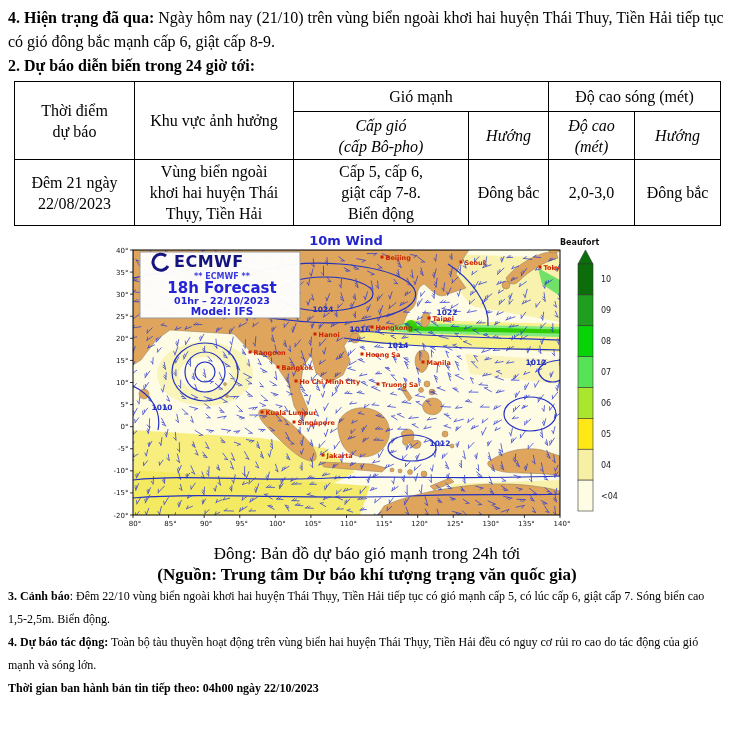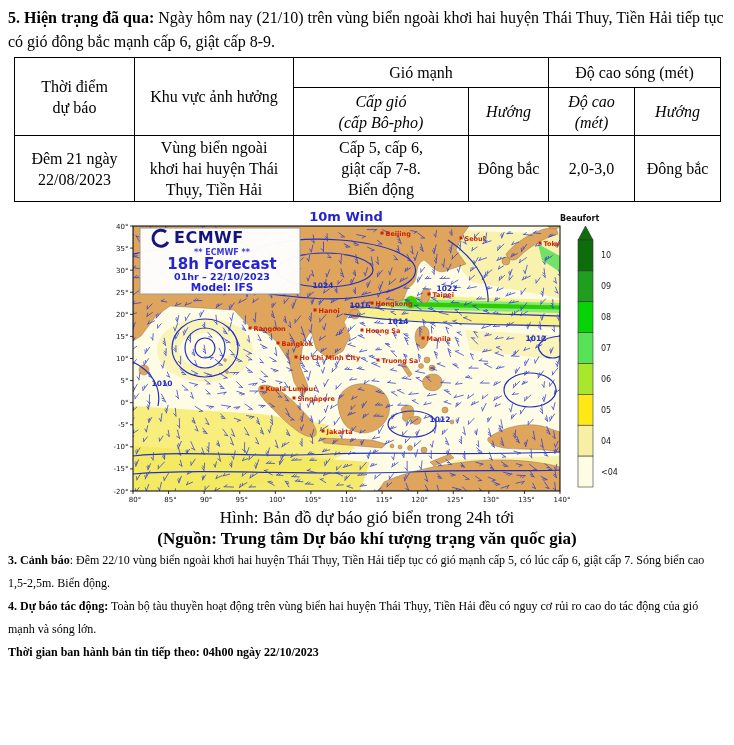--- a/index.html
+++ b/index.html
@@ -37,22 +37,23 @@
   .bx-s{font:bold 8px "DejaVu Sans",sans-serif;fill:#3a3ae0;text-anchor:middle;}
   .bx-m{font:bold 15px "DejaVu Sans",sans-serif;fill:#2424d6;text-anchor:middle;}
   .bx-d{font:bold 9.5px "DejaVu Sans",sans-serif;fill:#2424d6;text-anchor:middle;}
   .bx-mod{font:bold 10.5px "DejaVu Sans",sans-serif;fill:#2424d6;text-anchor:middle;}
 </style>
 </head>
 <body>
 
 <div class="page">
 
-  <p class="para"><b>5. Hiện trạng đã qua:</b><span> Ngày hôm nay (21/10) trên vùng biển ngoài khơi hai huyện Thái Thuy, Tiền Hải tiếp tục có gió đông bắc mạnh cấp 6, giật cấp 8-9.</span></p>
-
+  <p class="para"><b>4. Hiện trạng đã qua:</b><span> Ngày hôm nay (21/10) trên vùng biển ngoài khơi hai huyện Thái Thuy, Tiền Hải tiếp tục có gió đông bắc mạnh cấp 6, giật cấp 8-9.</span></p>
+
+  <p class="para bold">2. Dự báo diễn biến trong 24 giờ tới:</p>
 
 
   <table class="fx">
     <colgroup>
       <col style="width:120px">
         <col style="width:159px">
         <col style="width:175px">
       <col style="width:80px">
         <col style="width:86px">
         <col style="width:86px">
@@ -82,21 +83,21 @@
       <td class="pre">Cấp 5, cấp 6,
 giật cấp 7-8.
 Biển động</td>
       <td>Đông bắc</td>
       <td>2,0-3,0</td>
       <td>Đông bắc</td>
     </tr>
   </tbody>
     </table>
 
-  <figure class="map-fig" style="margin:2px auto 0 auto;">
+  <figure class="map-fig" style="margin:2px auto 12px auto;">
     <svg id="wind-map" width="515" height="293" viewBox="0 0 515 293" xmlns="http://www.w3.org/2000/svg">
       <defs>
         <clipPath id="frame-clip">
             <rect x="23" y="16" width="427" height="265"></rect>
           </clipPath>
       </defs>
 
       <text class="map-title" x="236" y="11">10m Wind</text>
 
       <rect x="23" y="16" width="427" height="265" fill="#fffce6" stroke="none"></rect>
@@ -298,21 +299,21 @@
           <rect x="468" y="184.375" width="15" height="30.875" fill="#ffe816" stroke="#333" stroke-width="0.6"></rect>
           <text x="491" y="202.8125" class="leg-label">05</text>
           <rect x="468" y="215.25" width="15" height="30.875" fill="#f6efa4" stroke="#333" stroke-width="0.6"></rect>
           <text x="491" y="233.6875" class="leg-label">04</text>
           <rect x="468" y="246.125" width="15" height="30.875" fill="#fffce4" stroke="#333" stroke-width="0.6"></rect>
           <text x="491" y="264.5625" class="leg-label">&lt;04</text>
         </g>
     </svg>
   </figure>
 
-  <p class="cap">Hình: Bản đồ dự báo gió biển trong 24h tới</p>
+  <p class="cap">Đông: Bản đồ dự báo gió mạnh trong 24h tới</p>
   <p class="cap cap-src">(Nguồn: Trung tâm Dự báo khí tượng trạng văn quốc gia)</p>
 
   <p class="para2"><b>3. Cảnh báo</b><span>: Đêm 22/10 vùng biển ngoài khơi hai huyện Thái Thụy, Tiền Hải tiếp tục có gió mạnh cấp 5, có lúc cấp 6, giật cấp 7. Sóng biển cao 1,5-2,5m. Biển động.</span></p>
 
 
   <p class="para2"><b>4. Dự báo tác động:</b><span> Toàn bộ tàu thuyền hoạt động trên vùng biển hai huyện Thái Thụy, Tiền Hải đều có nguy cơ rủi ro cao do tác động của gió mạnh và sóng lớn.</span></p>
 
   <p class="para2 bold">Thời gian ban hành bản tin tiếp theo: 04h00 ngày 22/10/2023</p>
 
 </div>

